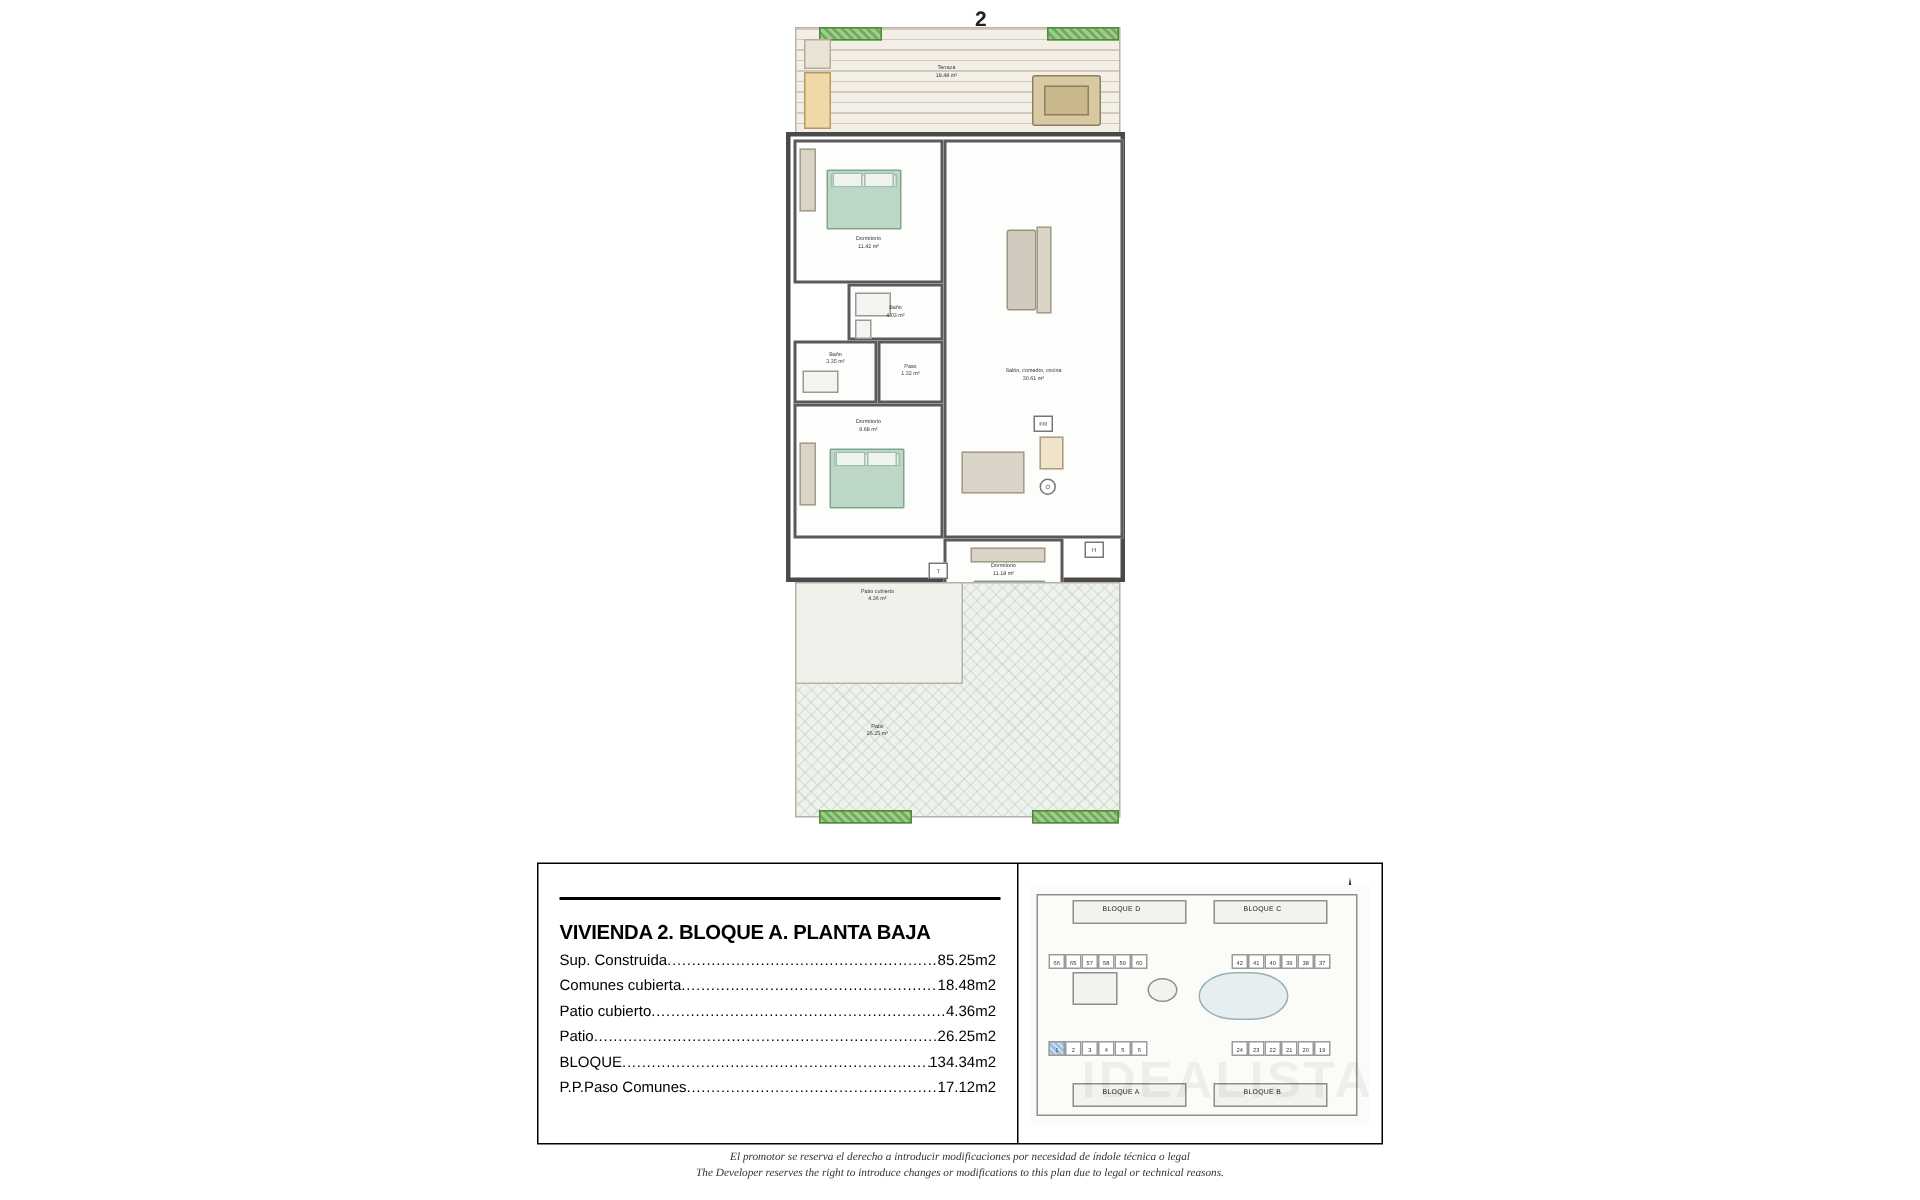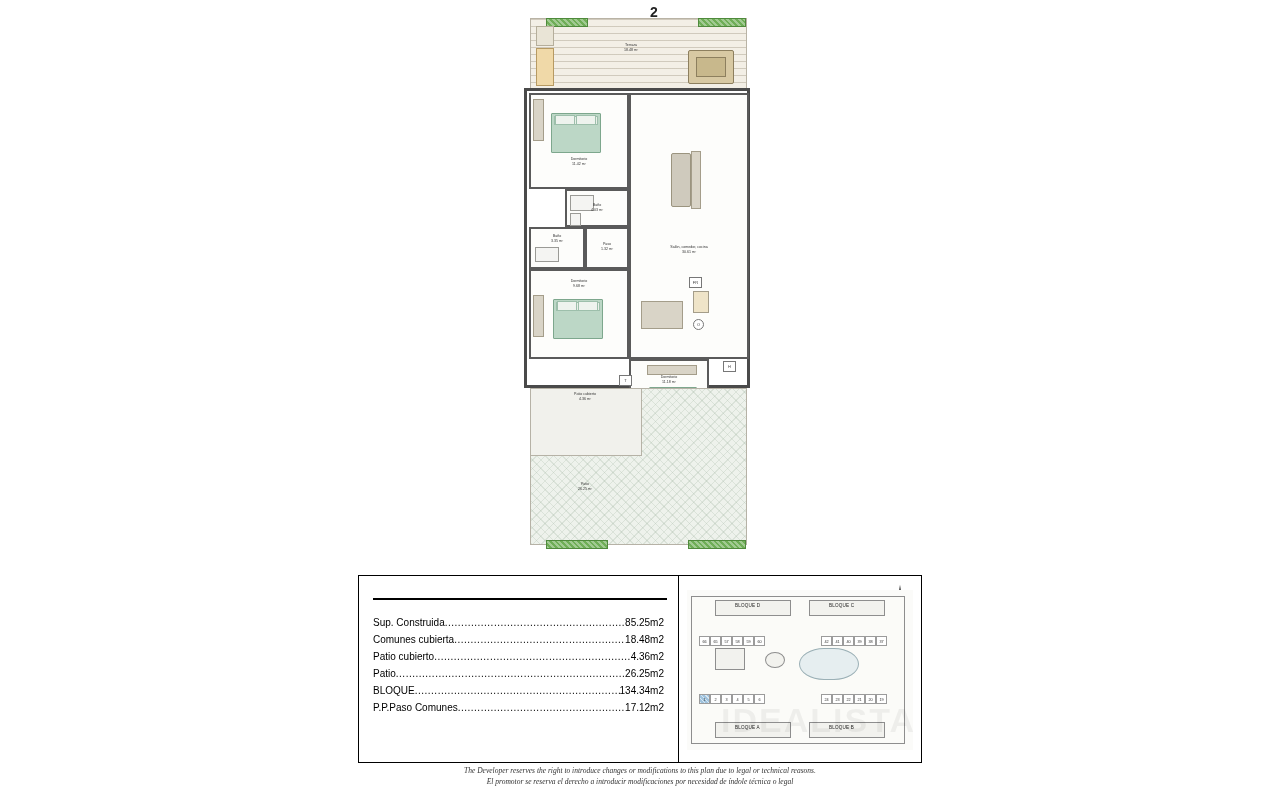--- a/index.html
+++ b/index.html
@@ -462,20 +462,21 @@
       <div>26.25 m²</div>
     </div>
     <div class="greenstrip gs-bot-left"></div>
     <div class="greenstrip gs-bot-right"></div>
   </div>
 
   <div class="titleblock">
 
     <div class="tb-left">
       <div class="tb-rule"></div>
+      <div class="tb-title">VIVIENDA 2. BLOQUE A. PLANTA BAJA</div>
 
       <div class="tb-row">
         <span class="lbl">Sup. Construida</span>
         <span class="dots">........................................................................................</span>
         <span class="val">85.25m2</span>
       </div>
       <div class="tb-row">
         <span class="lbl">Comunes cubierta</span>
         <span class="dots">........................................................................................</span>
         <span class="val">18.48m2</span>
@@ -557,16 +558,16 @@
         <div class="pool" style="left:112px; top:58px; width:58px; height:30px;"></div>
         <div class="site-block" style="left:28px; top:58px; width:30px; height:22px;"></div>
         <div class="site-block" style="left:78px; top:62px; width:20px; height:16px; border-radius:50%;"></div>
       </div>
     </div>
   </div>
 
   <div class="watermark">IDEALISTA</div>
 
   <div class="footnote">
+    <div>El promotor se reserva el derecho a introducir modificaciones por necesidad de índole técnica o legal</div>
     <div>The Developer reserves the right to introduce changes or modifications to this plan due to legal or technical reasons.</div>
-    <div>El promotor se reserva el derecho a introducir modificaciones por necesidad de índole técnica o legal</div>
   </div>
 </div>
 
 </body></html>

